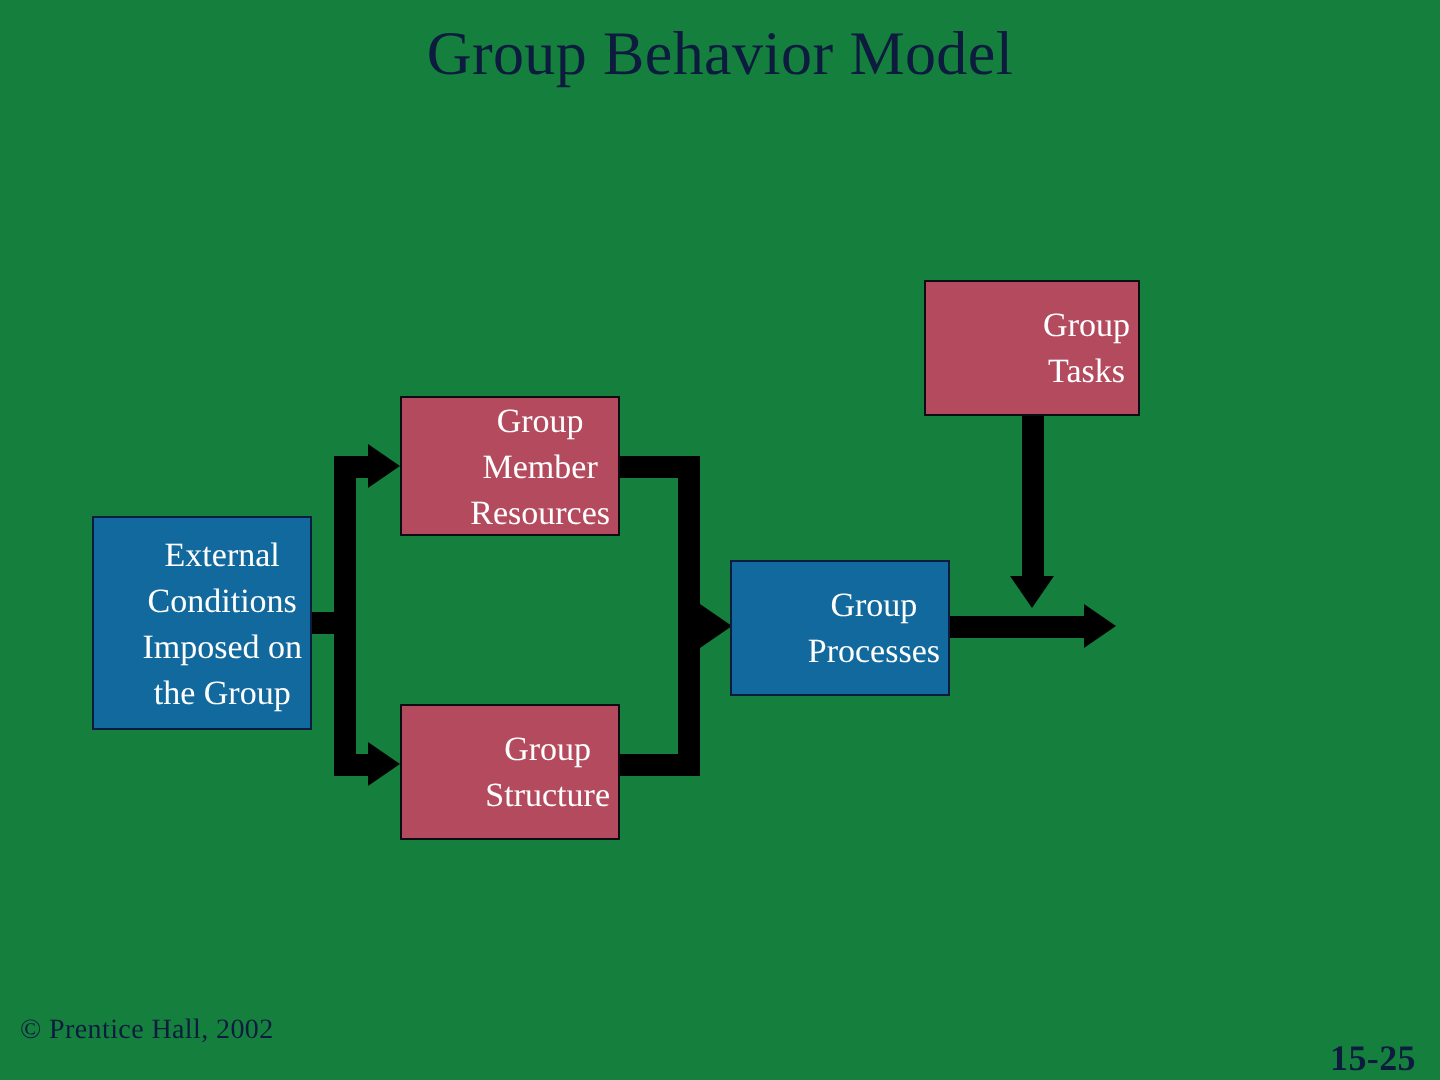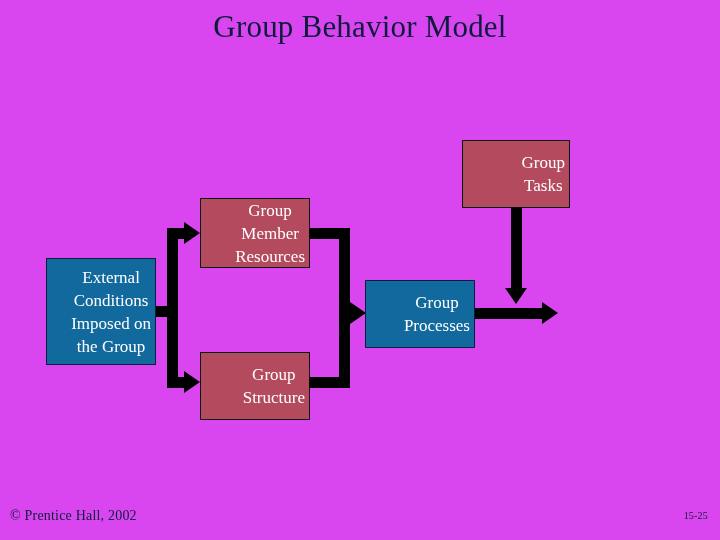--- a/index.html
+++ b/index.html
@@ -10,21 +10,21 @@
     width: 720px;
     height: 540px;
     background: #36699e;
     font-family: "Liberation Serif", "DejaVu Serif", serif;
     overflow: hidden;
   }
   #slide {
     position: relative;
     width: 720px;
     height: 540px;
-    background: #d946ef;
+    background: #15803d;
   }
 
   
   .slide-title {
     position: absolute;
     left: 0;
     top: 8px;
     width: 720px;
     text-align: center;
     font-size: 31px;
@@ -97,23 +97,23 @@
     left: 10px;
     bottom: 16px;
     font-size: 14px;
     font-weight: normal;
     color: #0d1b3e;
     letter-spacing: 0.2px;
   }
   .footer-pagenum {
     position: absolute;
     right: 12px;
-    bottom: 19px;
-    font-size: 10px;
-    font-weight: normal;
+    bottom: 0;
+    font-size: 18px;
+    font-weight: bold;
     color: #0d1b3e;
     letter-spacing: 0.2px;
   }
 </style>
 </head>
 <body>
 
 <div id="slide">
 
   <div class="slide-title">Group Behavior Model</div>

